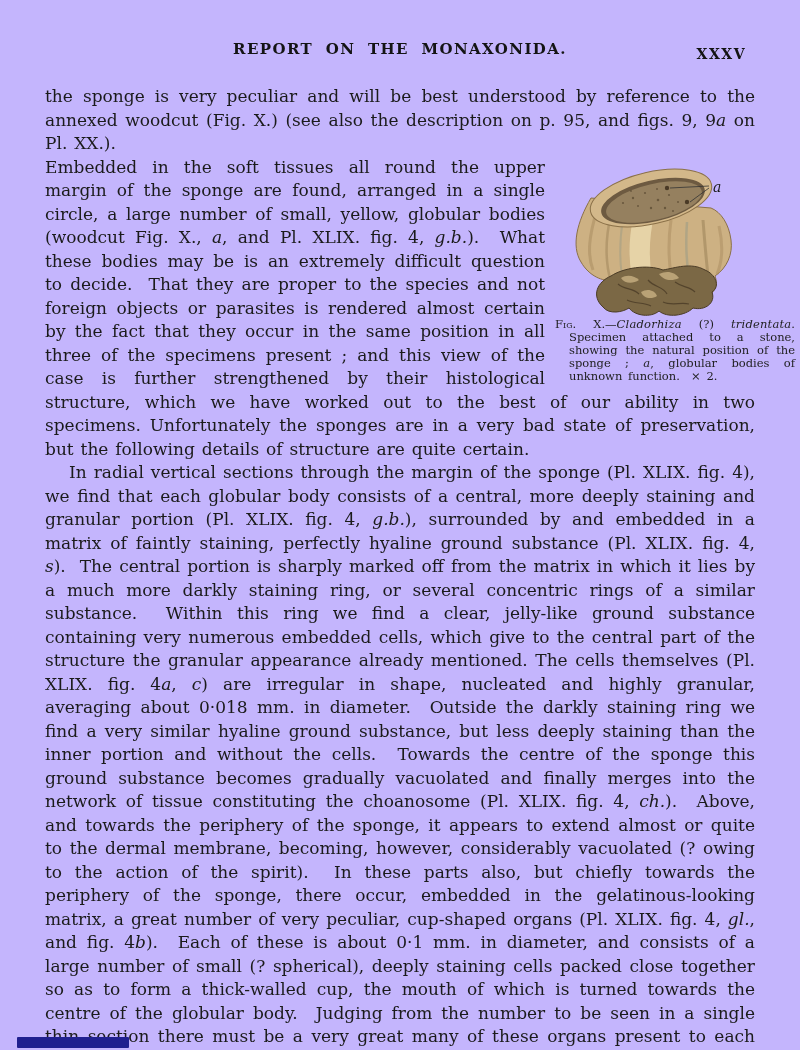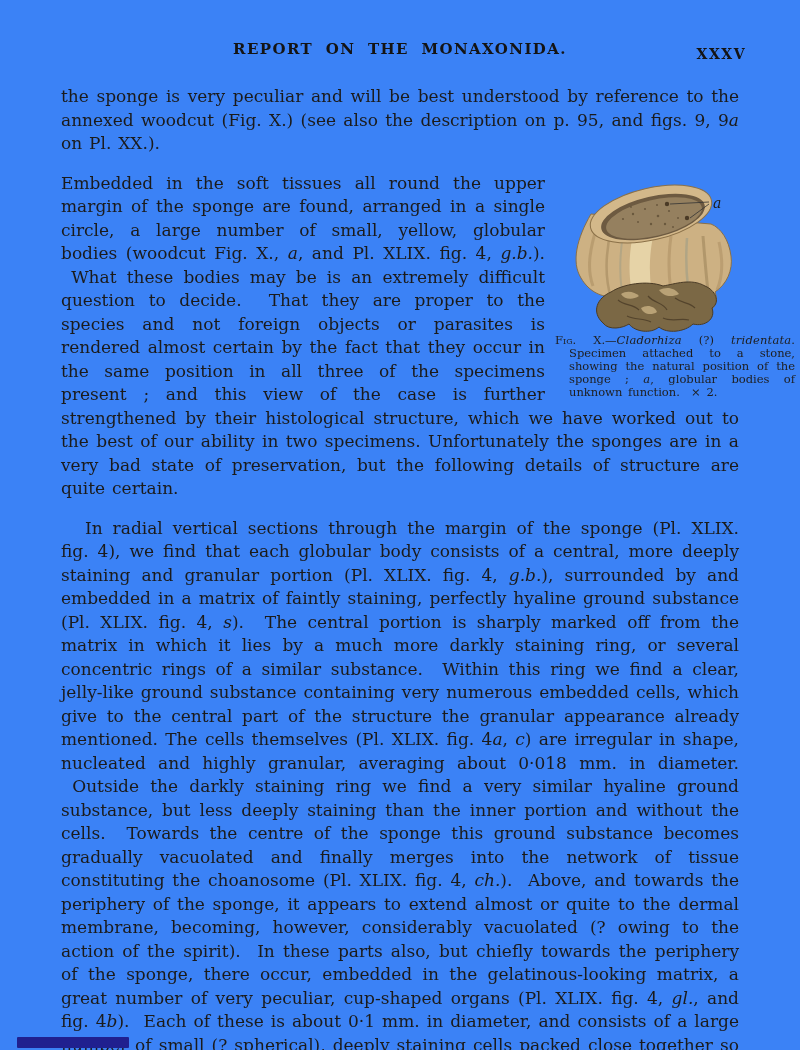--- a/index.html
+++ b/index.html
@@ -1,33 +1,33 @@
 <!DOCTYPE html>
 <html><head>
 <meta charset="utf-8">
 <style>
   html,body { margin:0; padding:0; background:#ffffff; }
   .page {
-    position:relative; width:800px; height:1050px; background:#3b82f6;
+    position:relative; width:800px; height:1050px; background:#c4b5fd;
     font-family:"DejaVu Serif", serif; color:#1b1b1b; overflow:hidden;
   }
   .header { position:relative; padding-top:40px; height:22px; }
   .running-title {
     text-align:center; font-size:15px; font-weight:bold;
     letter-spacing:1.4px; word-spacing:6px; color:#141414;
   }
   .page-number {
     position:absolute; top:40px; right:54px; font-size:20px;
     font-variant:small-caps; letter-spacing:1.5px; font-weight:bold; color:#141414;
   }
   .content {
     padding:0 45px; margin-top:23px; text-align:justify;
     font-size:17px; line-height:23.5px; word-spacing:1.5px;
   }
-  .content p { margin:16px; }
+  .content p { margin:0; }
   .para-structure { text-indent:24px; }
   .figure-block {
     float:right; width:240px; margin-left:10px; margin-right:-40px;
     margin-top:2px;
   }
   .figure-block svg { display:block; margin:0 auto; }
   .figure-caption {
     font-size:11.5px; line-height:13px; text-align:justify;
     padding-left:14px; text-indent:-14px; 
     word-spacing:2px; color:#1e1e1e;

